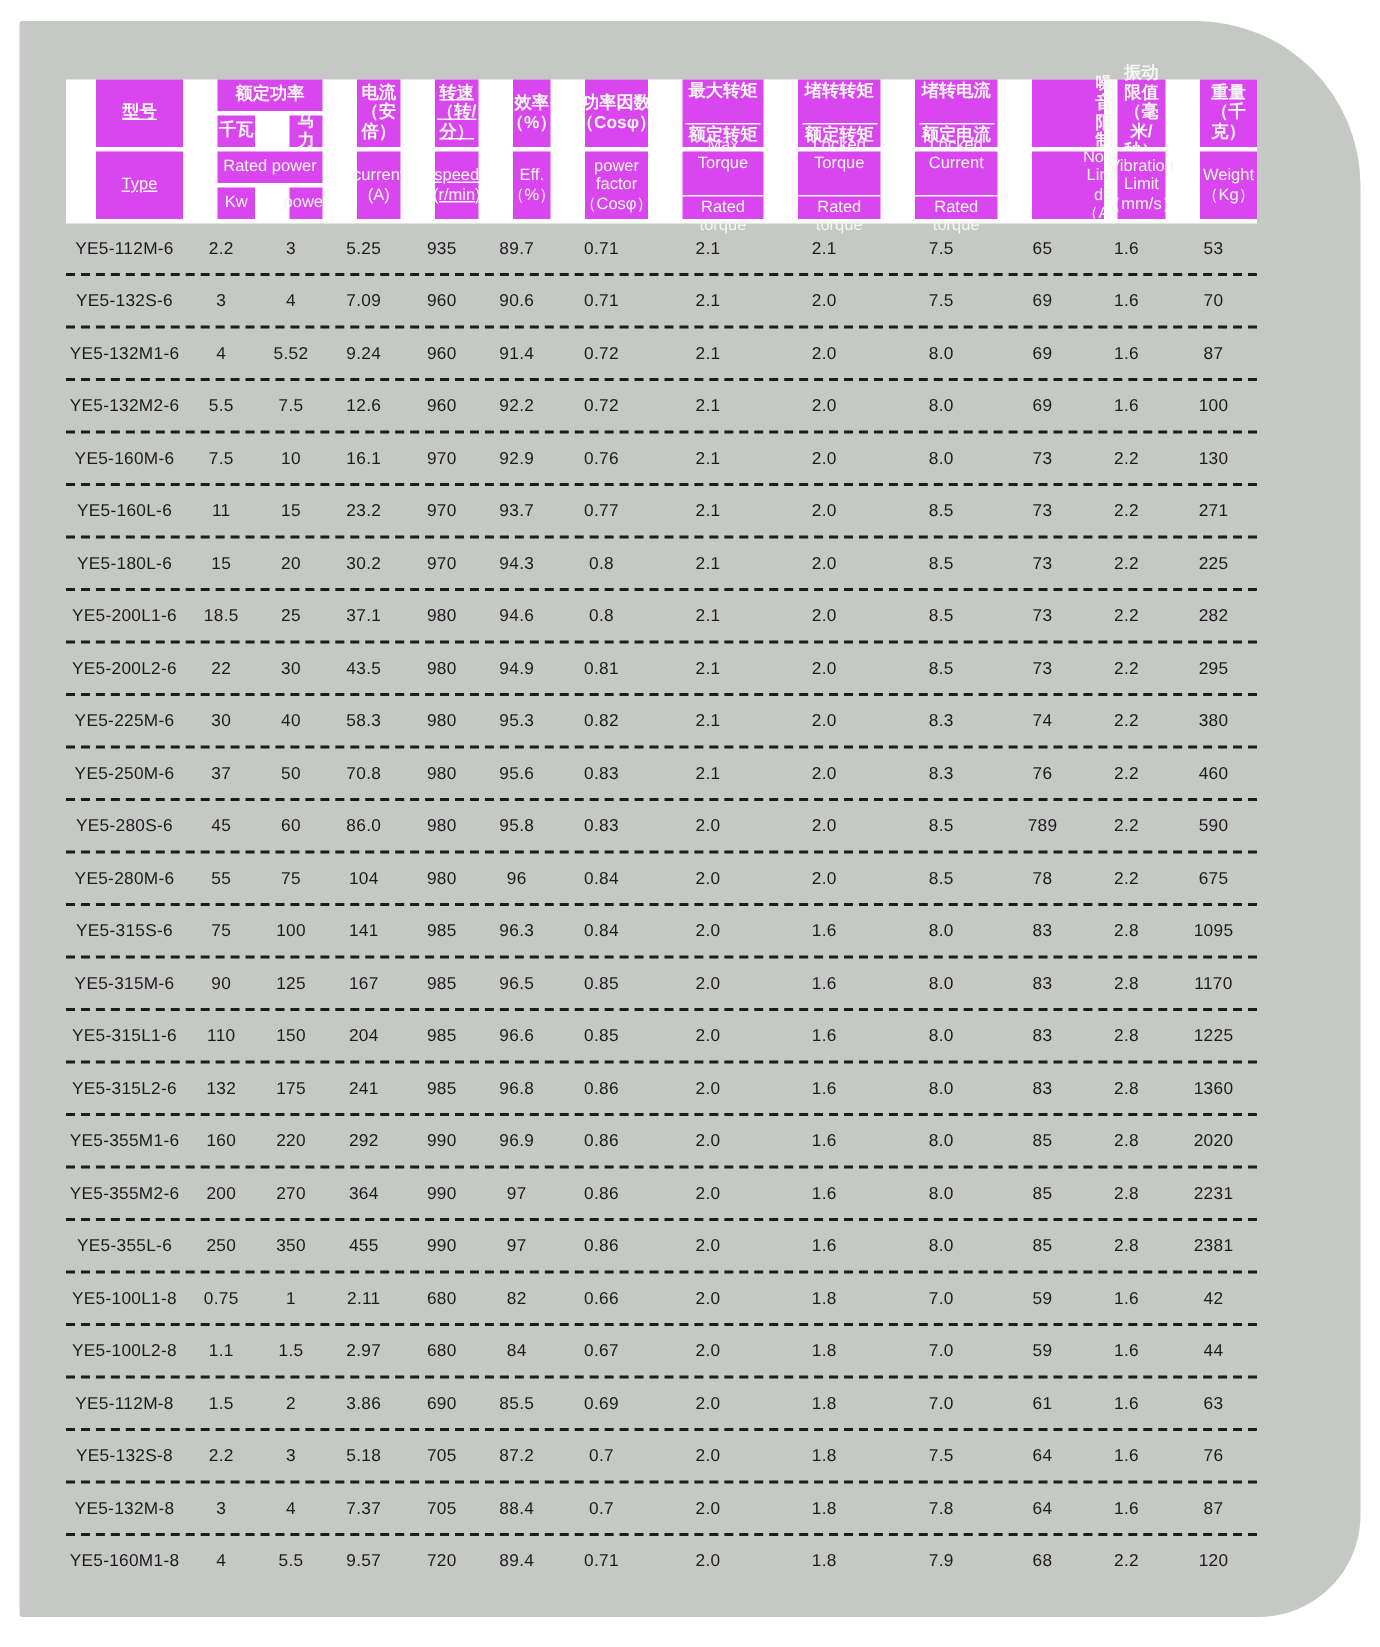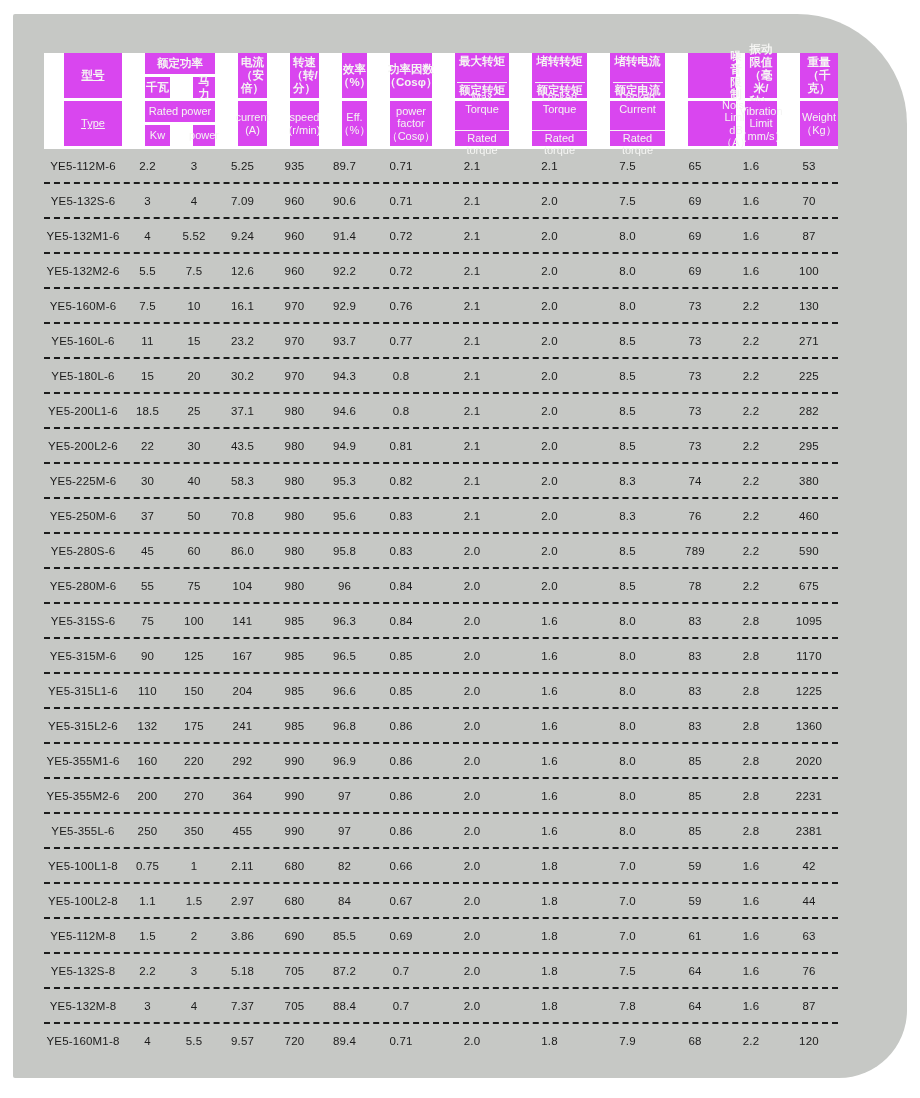--- a/index.html
+++ b/index.html
@@ -35,21 +35,21 @@
     display:flex;flex-direction:column;align-items:center;justify-content:center;
     text-align:center;white-space:pre-line;line-height:1.12;
     font-size:11px;grid-row:1;margin-left:20px;
   }
   .zh .hcell{font-weight:700;font-size:11.5px;}
   .en .hcell{font-weight:400;}
   .rspan{grid-row:1/3;}
   .r2{grid-row:2;}
   .col1{grid-column:1;text-decoration:underline;} .col2{grid-column:2;} .col3{grid-column:3;}
   .col23{grid-column:2/4;}
-  .col4{grid-column:4;} .col5{grid-column:5;} .col6{grid-column:6;}
+  .col4{grid-column:4;} .col5{grid-column:5;text-decoration:underline;} .col6{grid-column:6;}
   .col7{grid-column:7;} .col8{grid-column:8;} .col9{grid-column:9;}
   .col10{grid-column:10;} .col11{grid-column:11;padding-left:48px;} .col12{grid-column:12;}
   .col13{grid-column:13;}
   .num{display:inline-block;border-bottom:1px solid #f5f5f3;padding:0 2px 14px;white-space:pre-line;}
   .den{display:inline-block;padding-top:1px;white-space:pre-line;}
   
   .tbody{background:transparent;}
   .trow{
     height:33px;align-items:center;
     border-bottom:2px dashed #1c1c1c;

